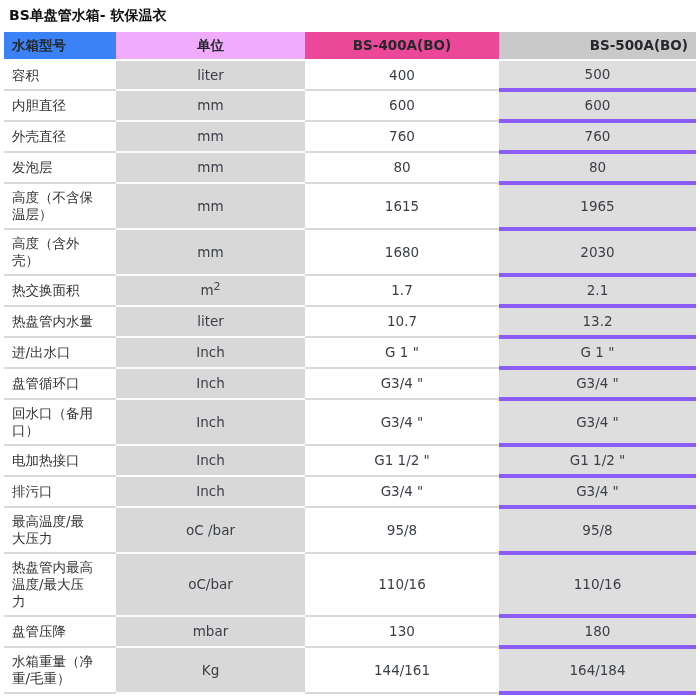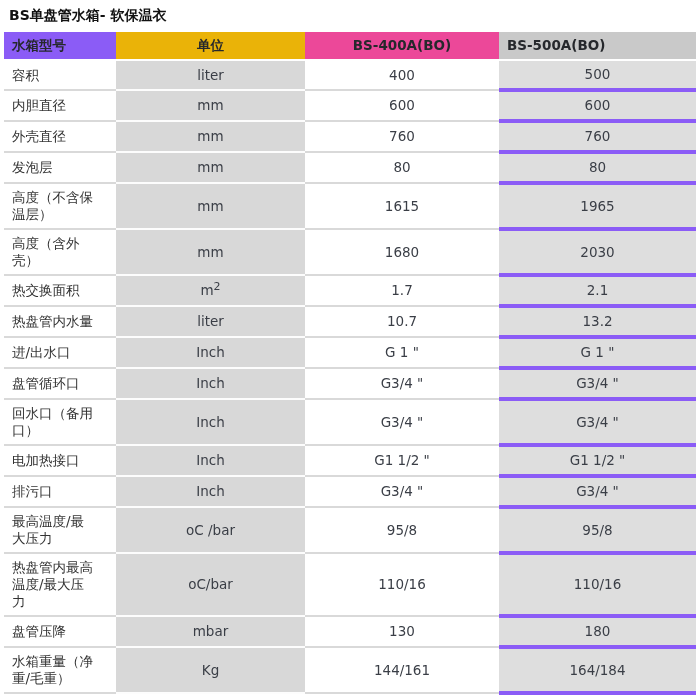--- a/index.html
+++ b/index.html
@@ -29,24 +29,24 @@
   }
   th, td {
     padding: 5px 8px;
     line-height: 17px;
     vertical-align: middle;
     word-break: normal;
     overflow-wrap: break-word;
   }
   
   th { font-weight: bold; color: #26282c; font-size: 13.5px; }
-  th.c1 { background: #8b5cf6; text-align: left;   border-bottom: 2px solid #ffffff; }
-  th.c2 { background: #eab308; text-align: center; border-bottom: 2px solid #ffffff; margin-top: 12px; }
+  th.c1 { background: #3b82f6; text-align: left;   border-bottom: 2px solid #ffffff; }
+  th.c2 { background: #f0abfc; text-align: center; border-bottom: 2px solid #ffffff; margin-top: 12px; }
   th.c3 { background: #ec4899; text-align: center; border-bottom: 2px solid #ffffff; }
-  th.c4 { background: #c9c9c9; text-align: left; border-bottom: 2px solid #ffffff; }
+  th.c4 { background: #c9c9c9; text-align: right; border-bottom: 2px solid #ffffff; }
   
   td.c1 {
     background: #ffffff;
     text-align: left;
     color: #333333;
     border-bottom: 2px solid #d9d9d9;
     padding-right: 22px;
   }
   td.c2 {
     background: #d8d8d8;

